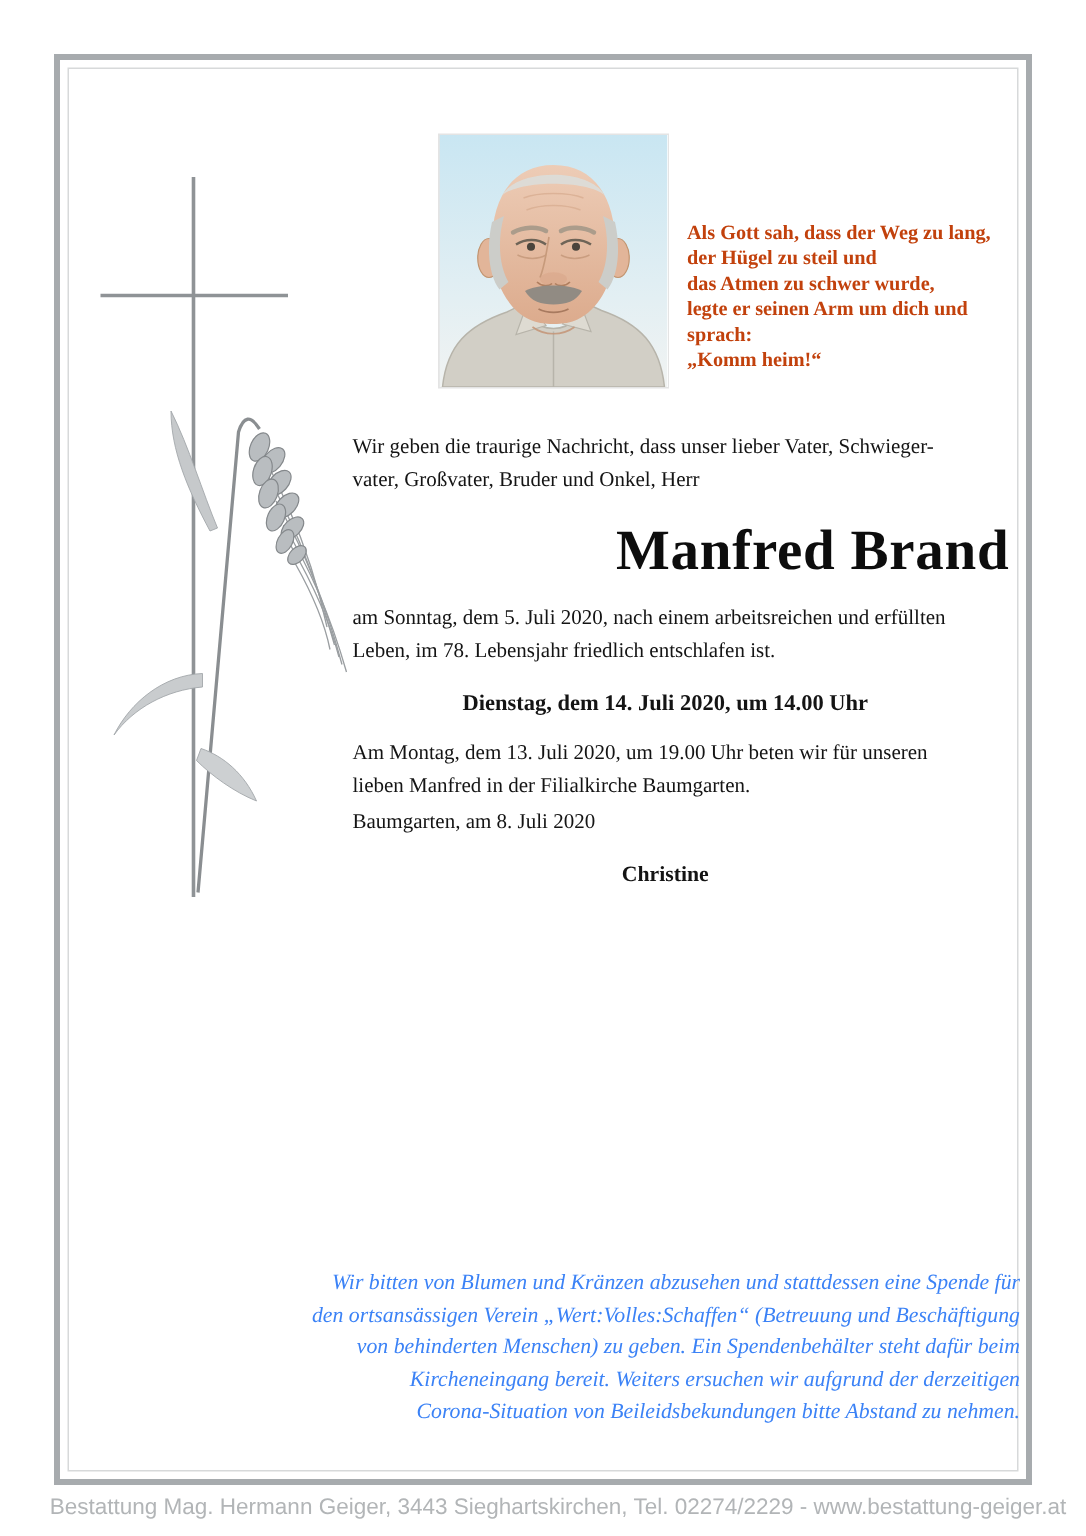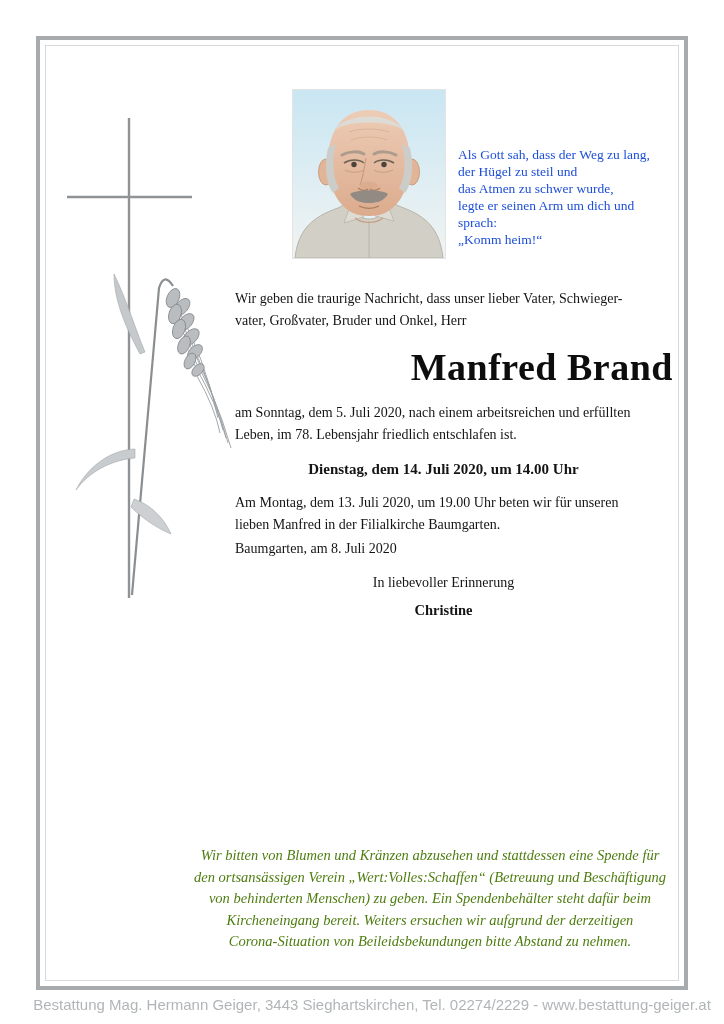--- a/index.html
+++ b/index.html
@@ -15,41 +15,41 @@
     position:absolute;left:5px;top:5px;right:5px;bottom:5px;
     border:1.5px solid #d7d9da;
   }
   .artwork{position:absolute;left:45px;top:108px;width:200px;height:500px;}
   .photo{
     position:absolute;left:293px;top:90px;width:152px;height:168px;
     box-shadow:0 0 0 1px #e4e4e4;
   }
   .poem{
     position:absolute;left:458px;top:146px;width:218px;
-    font-size:13.5px;line-height:17px;white-space:pre-line;color:#1d4ed8;
+    font-size:13.5px;line-height:17px;white-space:pre-line;color:#c2410c;font-weight:bold;
   }
   .content{
     position:absolute;left:235px;top:288px;width:438px;
     font-size:14px;line-height:22px;
   }
   .content p{margin:0 0 12px;white-space:pre-line;}
   .name{
     font-size:38px;line-height:46px;font-weight:bold;text-align:right;
     margin:18px 21px 12px 0;letter-spacing:0.5px;color:#0d0d0d;
   }
   .centered{text-align:center;margin-right:21px !important;}
   .bold{font-weight:bold;}
   .datetime{font-size:15px;}
   .mourner{font-size:14.5px;}
   .tight{margin-bottom:2px !important;}
   .gap5{margin-bottom:5px !important;}
   .donation{
     position:absolute;left:180px;top:845px;width:500px;
-    font-size:14.5px;line-height:21.5px;font-style:italic;text-align:center;
-    white-space:pre-line;color:#4d7c0f;
+    font-size:14.5px;line-height:21.5px;font-style:italic;text-align:right;
+    white-space:pre-line;color:#3b82f6;
   }
   .footer{
     position:absolute;left:10px;top:996px;width:724px;text-align:center;
     font-family:"Liberation Sans", sans-serif;font-size:15px;color:#b2b5b7;
   }
 </style>
 </head>
 <body>
 
 <div class="frame">
@@ -161,21 +161,20 @@
   <p>Wir geben die traurige Nachricht, dass unser lieber Vater, Schwieger-
 vater, Großvater, Bruder und Onkel, Herr</p>
   <p class="name">Manfred Brand</p>
   <p>am Sonntag, dem 5. Juli 2020, nach einem arbeitsreichen und erfüllten
 Leben, im 78. Lebensjahr friedlich entschlafen ist.</p>
   <p class="centered bold datetime">Dienstag, dem 14. Juli 2020, um 14.00 Uhr</p>
   <p class="tight">Am Montag, dem 13. Juli 2020, um 19.00 Uhr beten wir für unseren
 lieben Manfred in der Filialkirche Baumgarten.</p>
   <p>Baumgarten, am 8. Juli 2020</p>
 
-  <p class="centered gap5">In liebevoller Erinnerung</p>
   <p class="centered bold mourner gap5">Christine</p>
 </div>
 
 <div class="donation">Wir bitten von Blumen und Kränzen abzusehen und stattdessen eine Spende für
 den ortsansässigen Verein „Wert:Volles:Schaffen“ (Betreuung und Beschäftigung
 von behinderten Menschen) zu geben. Ein Spendenbehälter steht dafür beim
 Kircheneingang bereit. Weiters ersuchen wir aufgrund der derzeitigen
 Corona-Situation von Beileidsbekundungen bitte Abstand zu nehmen.</div>
 
 <div class="footer">Bestattung Mag. Hermann Geiger, 3443 Sieghartskirchen, Tel. 02274/2229 - www.bestattung-geiger.at</div>

